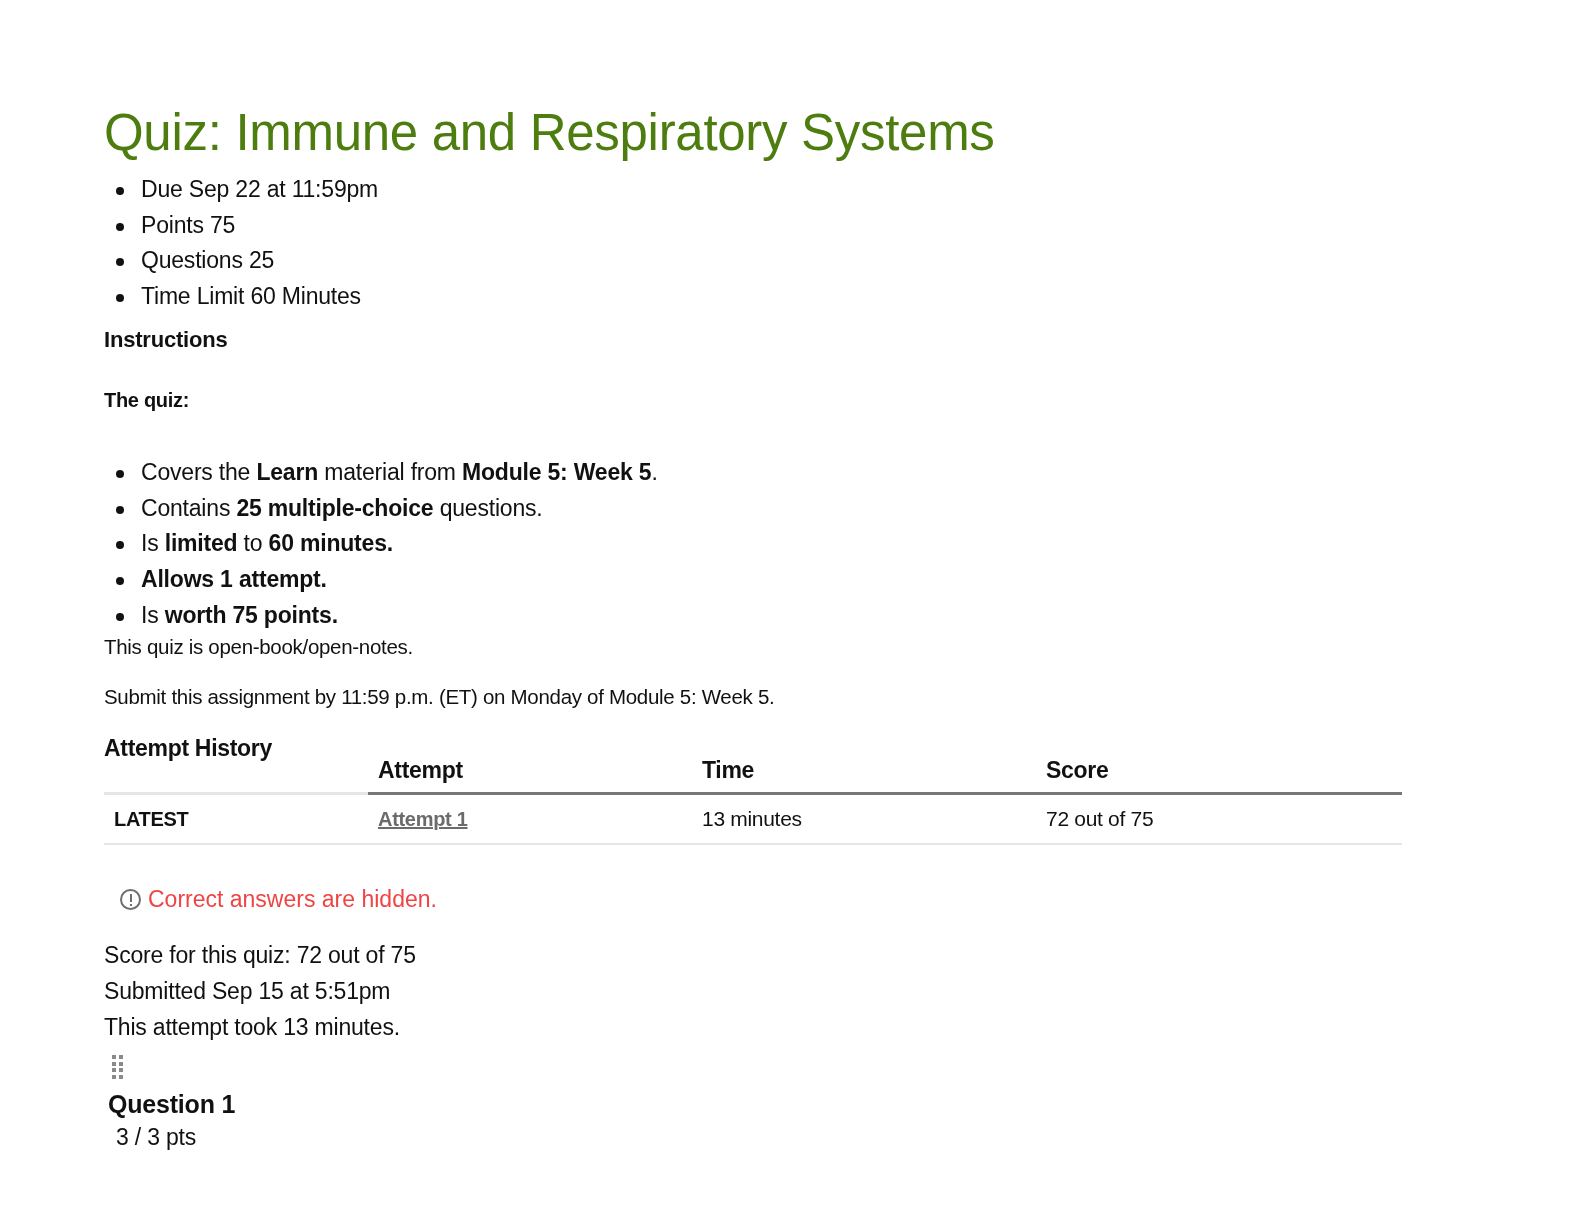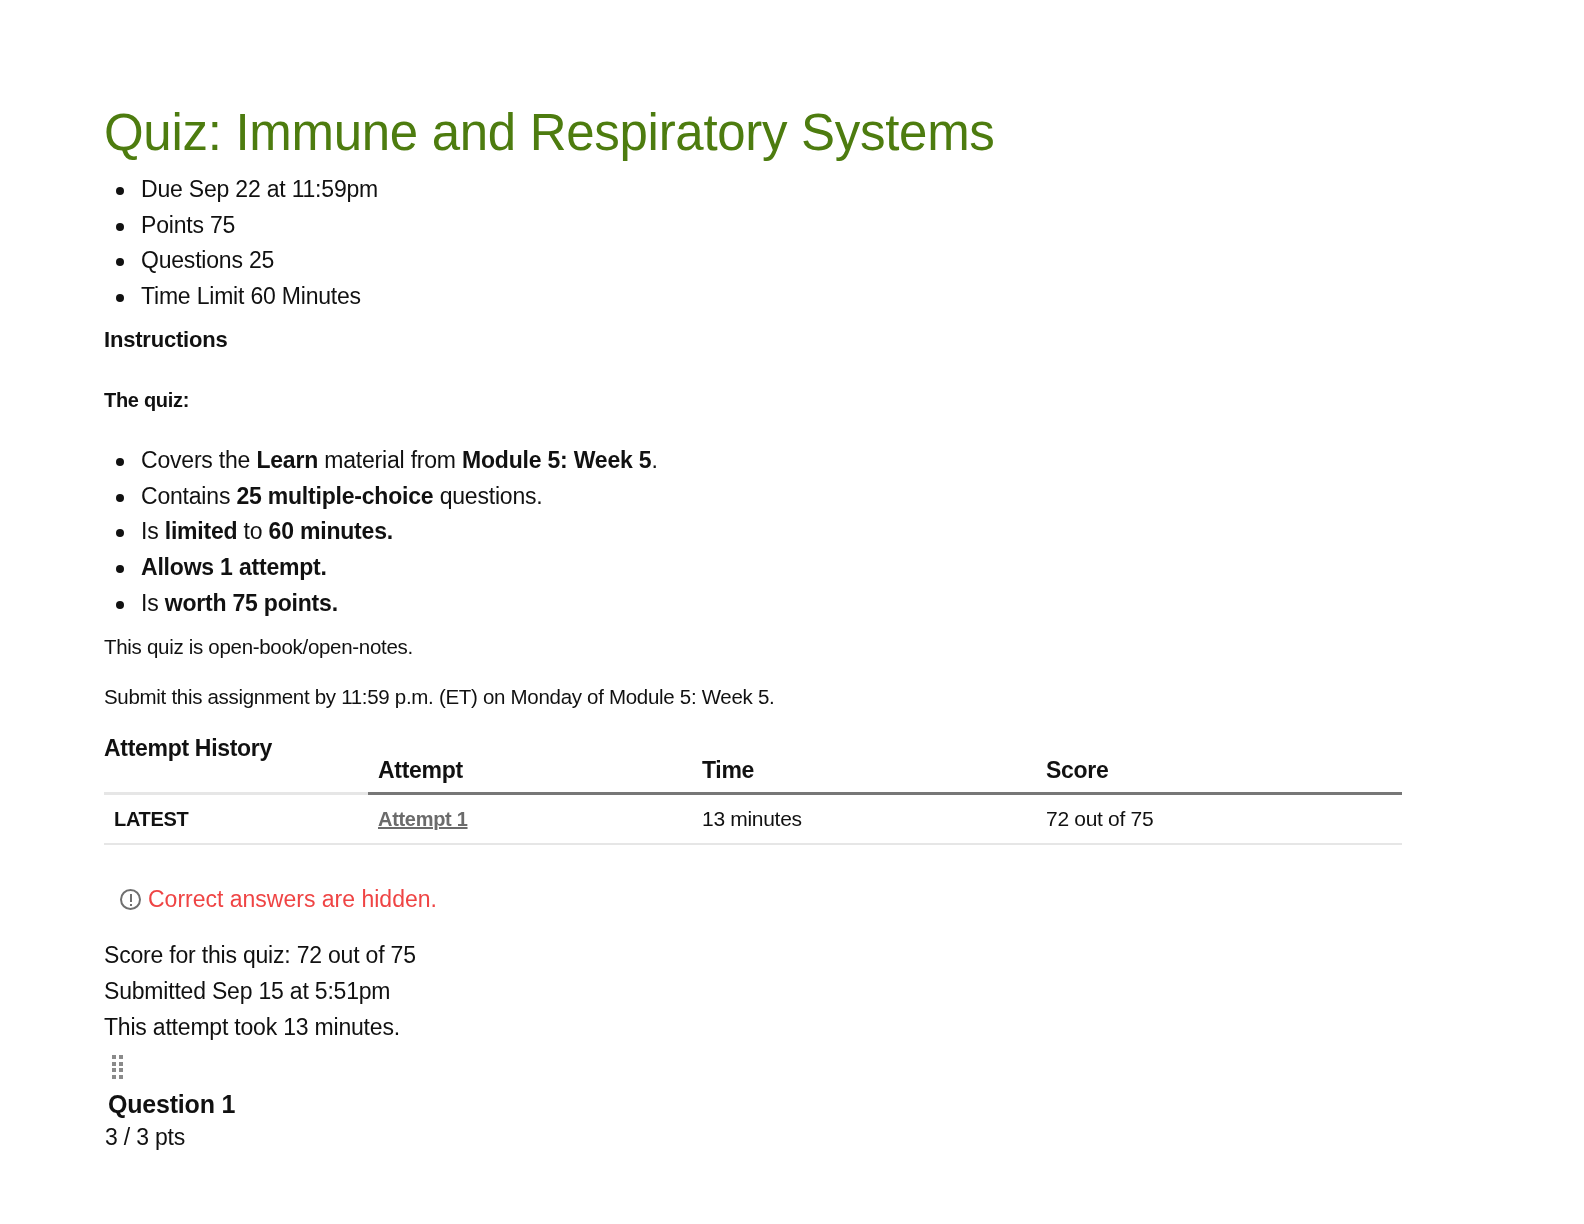--- a/index.html
+++ b/index.html
@@ -33,21 +33,21 @@
     color: #4d7c0f;
   }
   ul.meta, ul.instr {
     position: absolute;
     left: 0;
     margin: 0;
     padding: 0;
     list-style: none;
   }
   ul.meta { top: 172px; }
-  ul.instr { top: 443px; }
+  ul.instr { top: 455px; }
   ul.meta li, ul.instr li {
     position: relative;
     padding-left: 37px;
     font-size: 23px;
     line-height: 35.7px;
     height: 35.7px;
     white-space: nowrap;
     letter-spacing: -0.2px;
   }
   ul.meta li::before, ul.instr li::before {
@@ -217,21 +217,21 @@
     top: 1086px;
     left: 0;
     margin: 4px;
     font-size: 25px;
     font-weight: bold;
     letter-spacing: -0.2px;
   }
   .question-pts {
     position: absolute;
     top: 1124px;
-    left: 1px;
+    left: 12px;
     margin: 0;
     font-size: 23px;
     letter-spacing: -0.2px;
   }
 </style>
 </head>
 <body>
 
 <div class="page">
 

